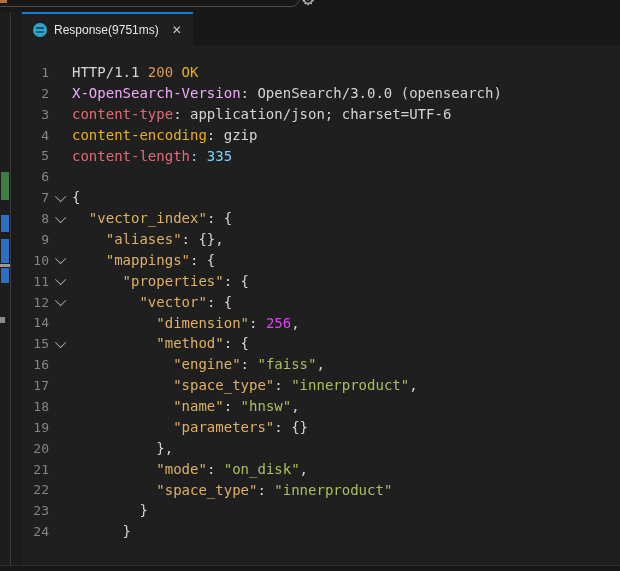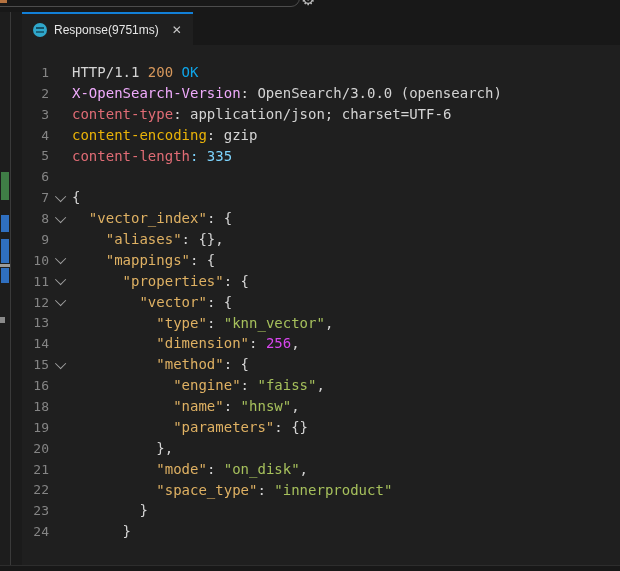--- a/index.html
+++ b/index.html
@@ -67,21 +67,21 @@
     <span class="tab-label">Response(9751ms)</span>
     <span class="tab-close">✕</span>
   </div>
 </div>
 
 <div class="editor" style="background: rgb(31, 31, 31);">
   <div class="code-lines" id="code-lines">
       <div class="line">
         <span class="ln">1</span>
         <span class="fold"></span>
-        <span class="code"><span style="color: rgb(212, 212, 212);">HTTP/1.1 </span><span style="color: rgb(215, 152, 92); margin-top: 40px;">200</span><span style="color: #0ea5e9;"> OK</span></span>
+        <span class="code"><span style="color: rgb(212, 212, 212);">HTTP/1.1 </span><span style="color: rgb(215, 152, 92); margin-top: 40px;">200</span><span style="color: #eab308;"> OK</span></span>
       </div>
       <div class="line">
         <span class="ln">2</span>
         <span class="fold"></span>
         <span class="code"><span style="color: #f0abfc;">X-OpenSearch-Version</span><span style="color: rgb(212, 212, 212);">: OpenSearch/3.0.0 (opensearch)</span></span>
       </div>
       <div class="line">
         <span class="ln">3</span>
         <span class="fold"></span>
         <span class="code"><span style="color: rgb(224, 108, 117);">content-type</span><span style="color: rgb(212, 212, 212);">: application/json; charset=UTF-6</span></span>
@@ -135,40 +135,40 @@
         <span class="code"><span style="color: rgb(212, 212, 212);">      </span><span style="color: rgb(223, 177, 99);">"properties"</span><span style="color: rgb(212, 212, 212);">: {</span></span>
       </div>
       <div class="line">
         <span class="ln">12</span>
         <span class="fold">
           <span class="chev"></span>
         </span>
         <span class="code"><span style="color: rgb(212, 212, 212);">        </span><span style="color: rgb(223, 177, 99);">"vector"</span><span style="color: rgb(212, 212, 212);">: {</span></span>
       </div>
       <div class="line">
-        <span class="ln">13</span>
-        <span class="fold"></span>
-        <span class="code"><span style="color: rgb(212, 212, 212);">          </span><span style="color: rgb(223, 177, 99);">"type"</span><span style="color: rgb(212, 212, 212);">: </span><span style="color: rgb(166, 192, 92);">"knn_vector"</span><span style="color: rgb(212, 212, 212);">,</span></span>
-      </div>
-      <div class="line">
         <span class="ln">14</span>
         <span class="fold"></span>
         <span class="code"><span style="color: rgb(212, 212, 212);">          </span><span style="color: rgb(223, 177, 99);">"dimension"</span><span style="color: rgb(212, 212, 212);">: </span><span style="color: #d946ef;">256</span><span style="color: rgb(212, 212, 212);">,</span></span>
       </div>
       <div class="line">
         <span class="ln">15</span>
         <span class="fold">
           <span class="chev"></span>
         </span>
         <span class="code"><span style="color: rgb(212, 212, 212);">          </span><span style="color: rgb(223, 177, 99);">"method"</span><span style="color: rgb(212, 212, 212);">: {</span></span>
       </div>
       <div class="line">
         <span class="ln">16</span>
         <span class="fold"></span>
         <span class="code"><span style="color: rgb(212, 212, 212);">            </span><span style="color: rgb(223, 177, 99);">"engine"</span><span style="color: rgb(212, 212, 212);">: </span><span style="color: rgb(166, 192, 92);">"faiss"</span><span style="color: rgb(212, 212, 212);">,</span></span>
+      </div>
+      <div class="line">
+        <span class="ln">17</span>
+        <span class="fold"></span>
+        <span class="code"><span style="color: rgb(212, 212, 212);">            </span><span style="color: rgb(223, 177, 99);">"space_type"</span><span style="color: rgb(212, 212, 212);">: </span><span style="color: rgb(166, 192, 92);">"innerproduct"</span><span style="color: rgb(212, 212, 212);">,</span></span>
       </div>
       <div class="line">
         <span class="ln">18</span>
         <span class="fold"></span>
         <span class="code"><span style="color: rgb(212, 212, 212);">            </span><span style="color: rgb(223, 177, 99);">"name"</span><span style="color: rgb(212, 212, 212);">: </span><span style="color: rgb(166, 192, 92);">"hnsw"</span><span style="color: rgb(212, 212, 212);">,</span></span>
       </div>
       <div class="line">
         <span class="ln">19</span>
         <span class="fold"></span>
         <span class="code"><span style="color: rgb(212, 212, 212);">            </span><span style="color: rgb(223, 177, 99);">"parameters"</span><span style="color: rgb(212, 212, 212);">: {}</span></span>

